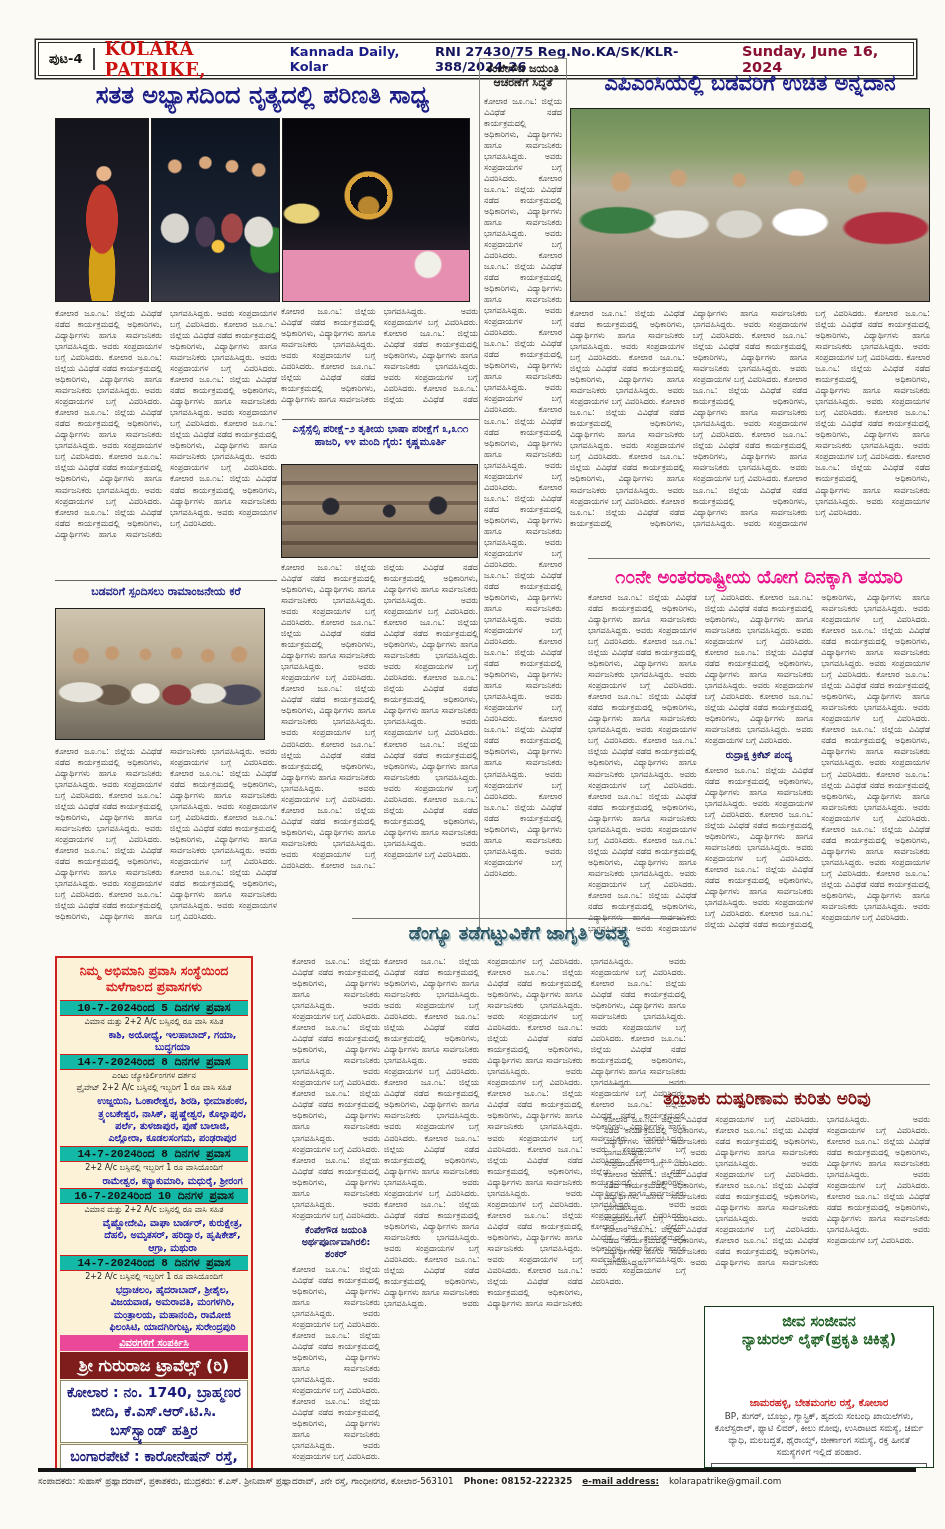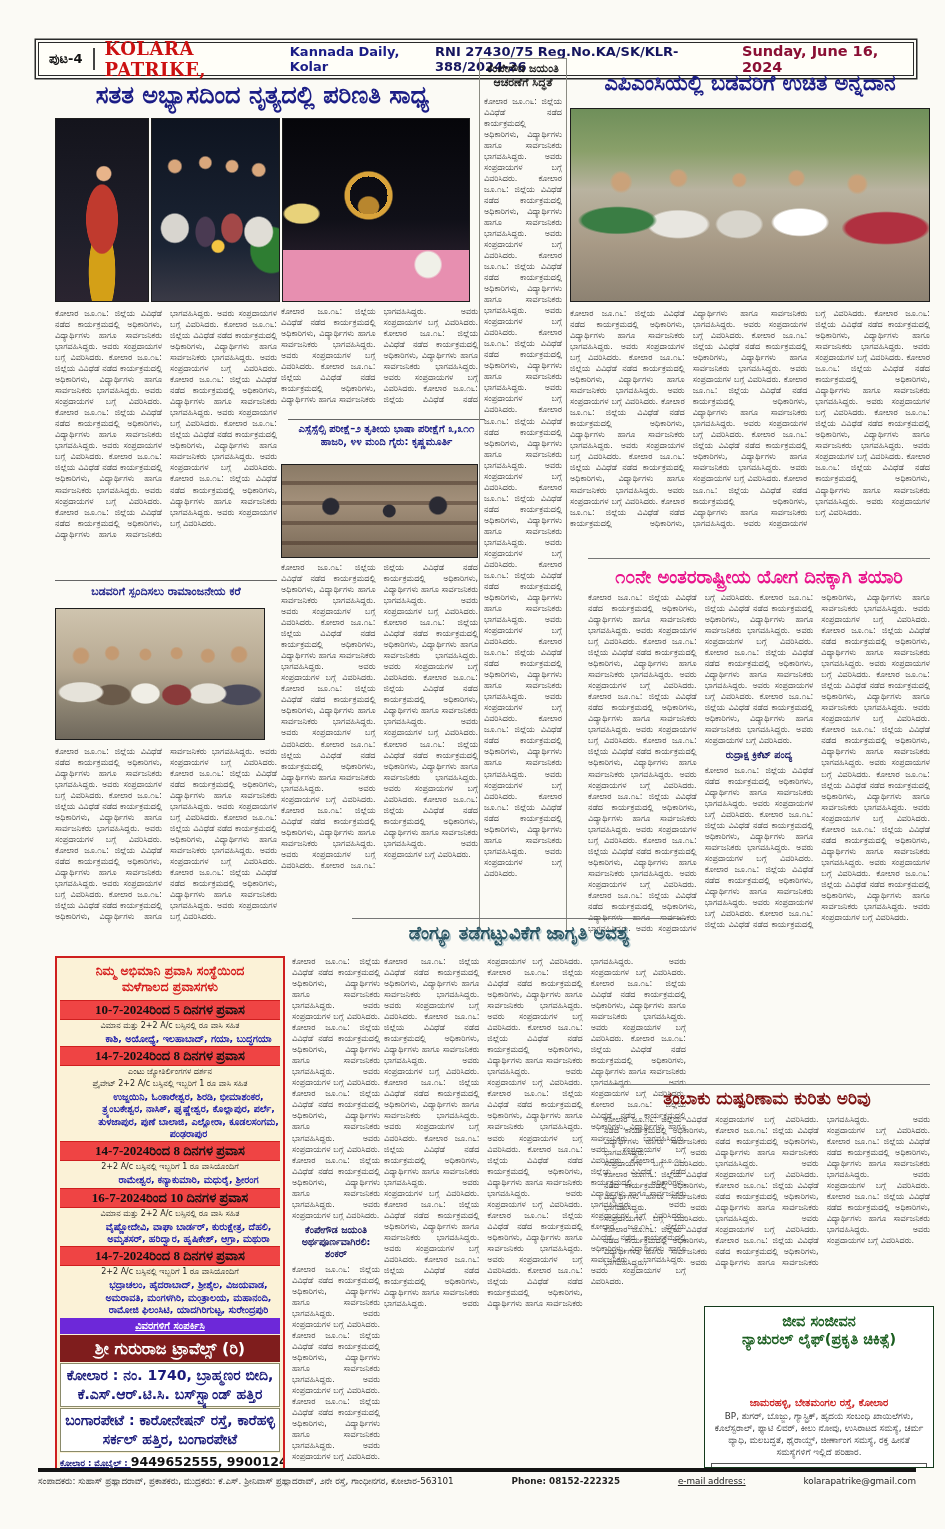--- a/index.html
+++ b/index.html
@@ -18,21 +18,21 @@
 
   
   .headline{position:absolute;text-align:center;font-weight:bold;line-height:1.1;}
   .h-dance{left:55px;top:82px;width:415px;font-size:24px;color:#1b1d86;}
   .h-apmc{left:570px;top:72px;width:360px;font-size:21px;color:#1b1d86;}
   .h-yoga{left:588px;top:558px;width:342px;font-size:18px;color:#e8138c;border-top:1px solid #777;padding-top:8px;}
   .h-dengue{left:352px;top:918px;width:334px;font-size:18px;color:#2b5563;text-shadow:1.5px 1.5px 0 #b9cdd2;border-top:1px solid #777;padding-top:4px;}
   .h-tobacco{left:604px;top:1084px;width:326px;font-size:17px;color:#7c1010;border-top:1px solid #777;padding-top:4px;}
   .subhead{position:absolute;text-align:center;font-weight:bold;color:#1b1d86;line-height:1.25;}
   .sh-badavara{left:55px;top:580px;width:222px;font-size:11px;border-top:1px solid #666;padding-top:4px;}
-  .sh-sslc{left:288px;top:419px;width:197px;font-size:10px;border-top:1px solid #666;padding-top:3px;}
+  .sh-sslc{left:282px;top:419px;width:197px;font-size:10px;border-top:1px solid #666;padding-top:3px;}
 
   
   .photo{position:absolute;border:1px solid #1d1d1d;box-sizing:border-box;}
   .ph-dance{left:55px;top:118px;width:94px;height:184px;background:
     radial-gradient(circle at 52% 30%,#e8b48a 0 5%,transparent 6%),
     radial-gradient(ellipse at 50% 55%,#c03a2e 0 24%,transparent 25%),
     radial-gradient(ellipse at 50% 84%,#d4a017 0 20%,transparent 21%),
     linear-gradient(180deg,#14141c 0%,#1e1e29 60%,#2a2430 100%);}
   .ph-lamp{left:151px;top:118px;width:129px;height:184px;background:
     radial-gradient(circle at 18% 26%,#d9a77c 0 3.5%,transparent 4.5%),
@@ -90,28 +90,28 @@
   .ftxt{position:absolute;font-size:8px;line-height:1.38;text-align:justify;color:#383838;overflow:hidden;
     word-break:break-word;}
   .cols2{column-count:2;column-gap:8px;}
   .cols3{column-count:3;column-gap:8px;}
   .inlinehead{font-weight:bold;color:#14145e;text-align:center;font-size:9.5px;line-height:1.3;padding:3px 0;break-inside:avoid;}
   .midcol{left:479px;top:58px;width:88px;height:872px;border-left:1px solid #8a8a82;border-right:1px solid #8a8a82;
     padding:0 4px;box-sizing:border-box;}
   .midhead{font-weight:bold;color:#1a1a1a;font-size:11px;text-align:center;line-height:1.3;padding:3px 0 5px;}
 
   
-  .travel{position:absolute;left:55px;top:956px;width:230px;height:514px;border:2px solid #cf1f1f;
+  .travel{position:absolute;left:55px;top:956px;width:198px;height:514px;border:2px solid #cf1f1f;
     background:#fbf2d7;box-sizing:border-box;display:flex;flex-direction:column;gap:1px;padding:3px;overflow:hidden;}
   .ad-title{color:#d41a1a;font-weight:bold;font-size:12.5px;text-align:center;line-height:1.3;padding:2px 0 3px;}
-  .t-date{background:#ef4444;border-top:1.5px solid #cf1f1f;border-bottom:1.5px solid #cf1f1f;font-weight:bold;
-    text-align:center;font-size:13px;padding:1px 0;color:#111;font-family:Liberation Serif, serif;}
+  .t-date{background:#14b8a6;border-top:1.5px solid #cf1f1f;border-bottom:1.5px solid #cf1f1f;font-weight:bold;
+    text-align:center;font-size:11px;padding:1px 0;color:#111;font-family:Liberation Mono, monospace;}
   .t-notes div{font-size:8px;text-align:center;color:#222;padding:1px 0;}
   .t-dest{font-size:9.5px;font-weight:bold;color:#1717a8;text-align:center;padding:1px 0;line-height:1.3;margin-left:37px;}
-  .contactband{background:#6d28d9;color:#fff;font-size:10px;font-weight:bold;text-align:center;text-decoration:underline;padding:2px 4px;}
+  .contactband{background:#ec4899;color:#fff;font-size:10px;font-weight:bold;text-align:center;text-decoration:underline;padding:2px 4px;}
   .company{background:#7f1d1d;color:#fff;font-size:16px;font-weight:bold;text-align:center;padding:4px 0;}
   .adrbox{background:#fff;border:1px solid #8a8a6a;font-size:14px;font-weight:bold;color:#1a1a7a;text-align:center;
     padding:2px 1px;line-height:1.35;}
   .phline{background:#fff;font-size:8.5px;text-align:center;white-space:nowrap;padding:1px 0;}
   .phline .lbl{color:#1a1a7a;font-weight:bold;text-decoration:underline;}
   .phline .num{color:#111;font-weight:bold;font-size:12.5px;}
 
   
   .nature{position:absolute;left:704px;top:1306px;width:230px;height:162px;border:1.5px solid #143a1c;background:#fff;
     box-sizing:border-box;padding:5px 6px;text-align:center;overflow:hidden;}
@@ -119,22 +119,22 @@
   .n-addr{color:#cc2222;font-weight:bold;font-size:10px;padding:2px 0;margin-top:47px;}
   .n-body{color:#333;font-size:8.8px;line-height:1.35;text-align:center;}
   .n-phonebox{margin-top:4px;border:1px solid #555;display:flex;align-items:center;justify-content:center;gap:6px;padding:2px 0;}
   .n-phoneicon{width:14px;height:14px;border:1.5px solid #b01818;border-radius:50%;color:#b01818;font-size:9px;
     display:flex;align-items:center;justify-content:center;}
   .n-phone{color:#1b5e20;font-weight:bold;font-size:14px;}
 
   
   .footbar{position:absolute;left:38px;top:1468px;width:878px;height:4px;background:#141414;}
   .footer{position:absolute;left:38px;top:1476px;width:878px;font-size:8.8px;color:#222;display:flex;
-    justify-content:space-between;gap:10px;white-space:nowrap;overflow:hidden;}
-  .footer .em-lbl{text-decoration:underline;font-weight:normal;}
+    justify-content:flex-start;gap:10px;white-space:nowrap;overflow:hidden;}
+  .footer .em-lbl{text-decoration:underline;font-weight:bold;}
   .footer .ph{font-weight:bold;}
 </style>
 </head>
 <body>
 
 <div class="page">
 
   <div class="masthead">
     <span class="pageno">ಪುಟ-4</span>
     <span class="papername">KOLARA PATRIKE,</span>

